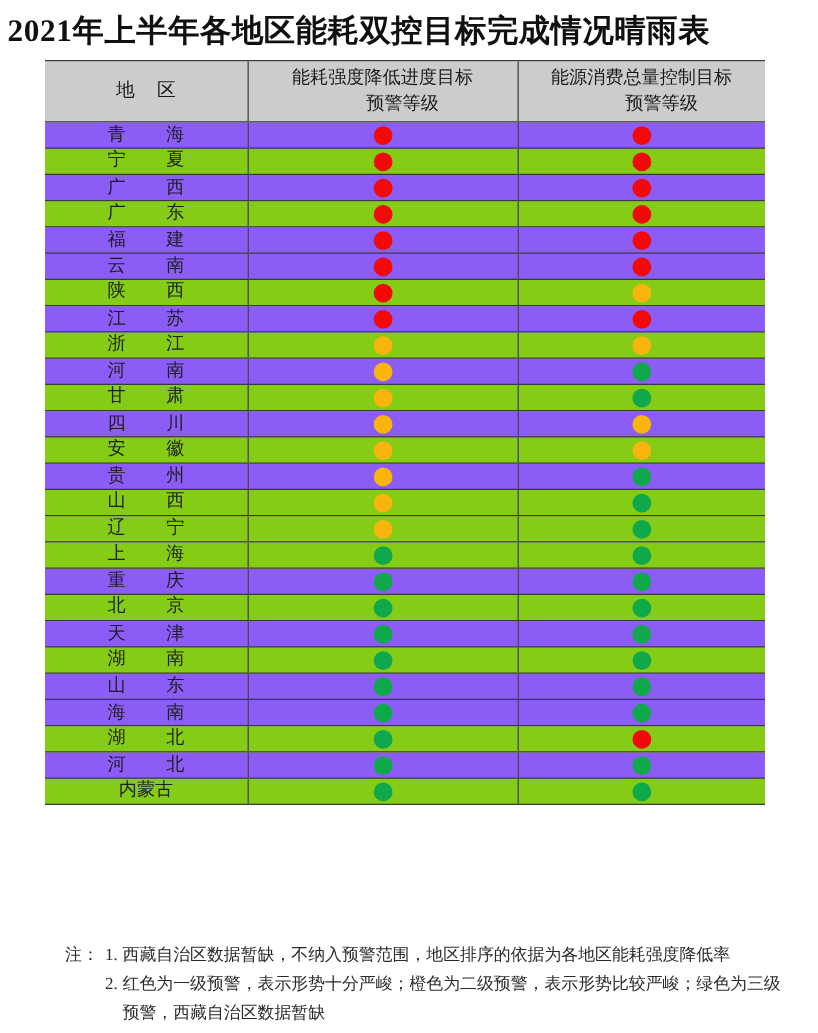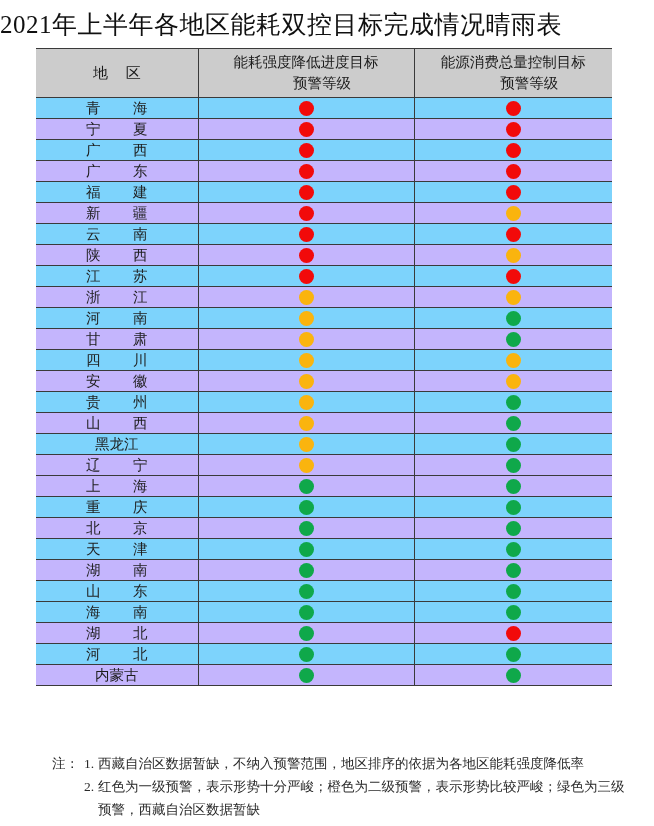--- a/index.html
+++ b/index.html
@@ -20,23 +20,23 @@
     height: 826px;
     background: #ffffff;
   }
 
   
   #title {
     position: absolute;
     left: 0;
     top: 8px;
     width: 574px;
-    text-align: left;
+    text-align: center;
     font-family: "Liberation Serif", "DejaVu Serif", serif;
-    font-weight: normal;
+    font-weight: bold;
     font-size: 25px;
     letter-spacing: 0.5px;
     color: #101010;
     white-space: nowrap;
   }
 
   
   #table-wrap {
     position: absolute;
     left: 36px;
@@ -75,22 +75,22 @@
     color: #1a1a1a;
   }
   thead th .hl2 { display: block; margin-left: 32px; }
   thead th.region-head {
     font-size: 15px;
     letter-spacing: 7px;
     text-indent: 7px;
   }
 
   tbody tr { height: 21px; }
-  tbody tr.odd  td { background: #7dd3fc; }
-  tbody tr.even td { background: #c4b5fd; }
+  tbody tr.odd  td { background: #8b5cf6; }
+  tbody tr.even td { background: #84cc16; font-family: Liberation Mono, monospace; }
 
   td.region {
     font-size: 14.5px;
     color: #1e1e1e;
     letter-spacing: 9px;
     text-indent: 9px;
     line-height: 20px;
     white-space: nowrap;
   }
   td.region.wide {
@@ -187,25 +187,20 @@
           <tr class="even">
             <td class="region">广　东</td>
             <td class="metric"><span class="dot red"></span></td>
             <td class="metric"><span class="dot red"></span></td>
           </tr>
           <tr class="odd">
             <td class="region">福　建</td>
             <td class="metric"><span class="dot red"></span></td>
             <td class="metric"><span class="dot red"></span></td>
           </tr>
-          <tr class="even">
-            <td class="region">新　疆</td>
-            <td class="metric"><span class="dot red"></span></td>
-            <td class="metric"><span class="dot orange"></span></td>
-          </tr>
           <tr class="odd">
             <td class="region">云　南</td>
             <td class="metric"><span class="dot red"></span></td>
             <td class="metric"><span class="dot red"></span></td>
           </tr>
           <tr class="even">
             <td class="region">陕　西</td>
             <td class="metric"><span class="dot red"></span></td>
             <td class="metric"><span class="dot orange"></span></td>
           </tr>
@@ -239,25 +234,20 @@
             <td class="metric"><span class="dot orange"></span></td>
             <td class="metric"><span class="dot orange"></span></td>
           </tr>
           <tr class="odd">
             <td class="region">贵　州</td>
             <td class="metric"><span class="dot orange"></span></td>
             <td class="metric"><span class="dot green"></span></td>
           </tr>
           <tr class="even">
             <td class="region">山　西</td>
-            <td class="metric"><span class="dot orange"></span></td>
-            <td class="metric"><span class="dot green"></span></td>
-          </tr>
-          <tr class="odd">
-            <td class="region wide">黑龙江</td>
             <td class="metric"><span class="dot orange"></span></td>
             <td class="metric"><span class="dot green"></span></td>
           </tr>
           <tr class="even">
             <td class="region">辽　宁</td>
             <td class="metric"><span class="dot orange"></span></td>
             <td class="metric"><span class="dot green"></span></td>
           </tr>
           <tr class="even">
             <td class="region">上　海</td>

